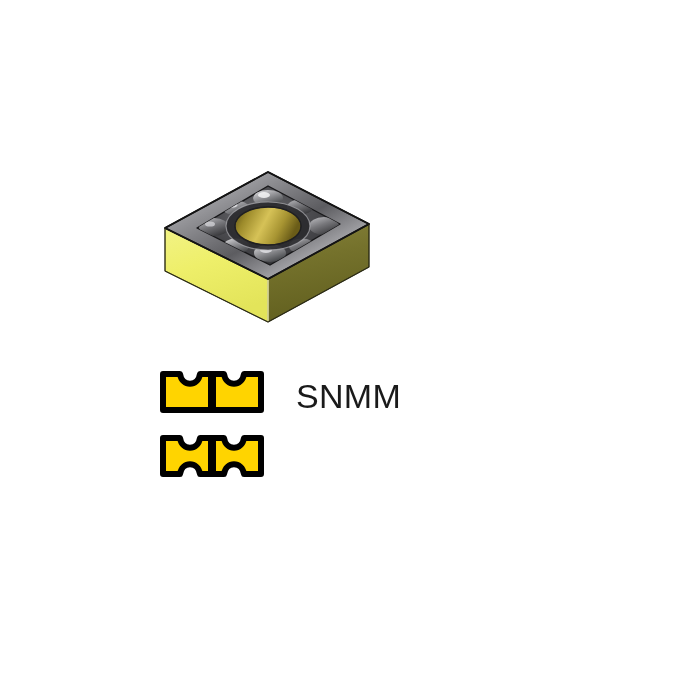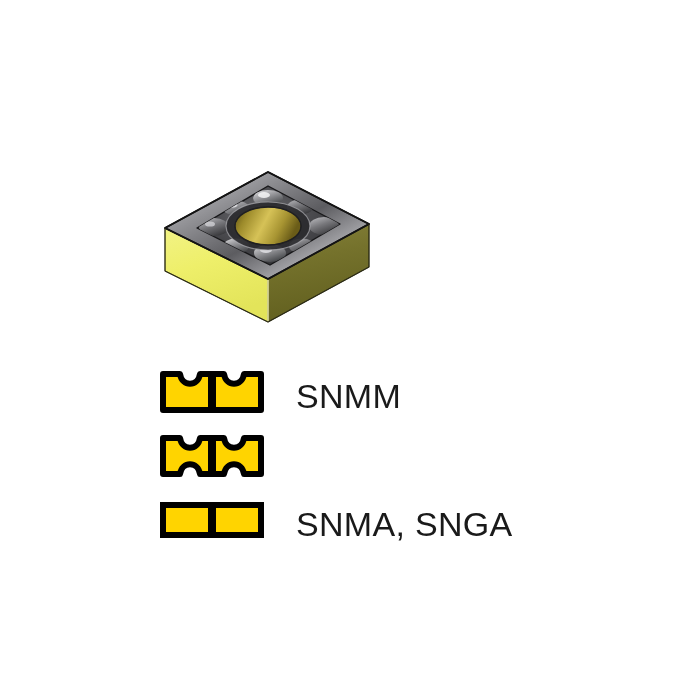--- a/index.html
+++ b/index.html
@@ -216,26 +216,15 @@
                    H40
                    C38,26 22,26 20,39
                    H3
                    Z" fill="#ffd400" stroke="#000000" stroke-width="6" stroke-linejoin="round"></path>
 
           <rect x="48" y="4" width="8" height="34" fill="#000000"></rect>
         </svg>
       </div>
     </div>
 
-    <div class="legend-row">
-      <div class="legend-symbol">
-        <svg viewBox="0 0 104 42" width="104" height="42">
-
-          <rect x="3" y="6" width="98" height="30" fill="#ffd400" stroke="#000000" stroke-width="6" stroke-linejoin="miter"></rect>
-
-          <rect x="48" y="8" width="8" height="26" fill="#000000"></rect>
-        </svg>
-      </div>
-      <div class="legend-label">SNMA, SNGA</div>
-    </div>
 
   </div>
 </div>
 
 </body></html>

